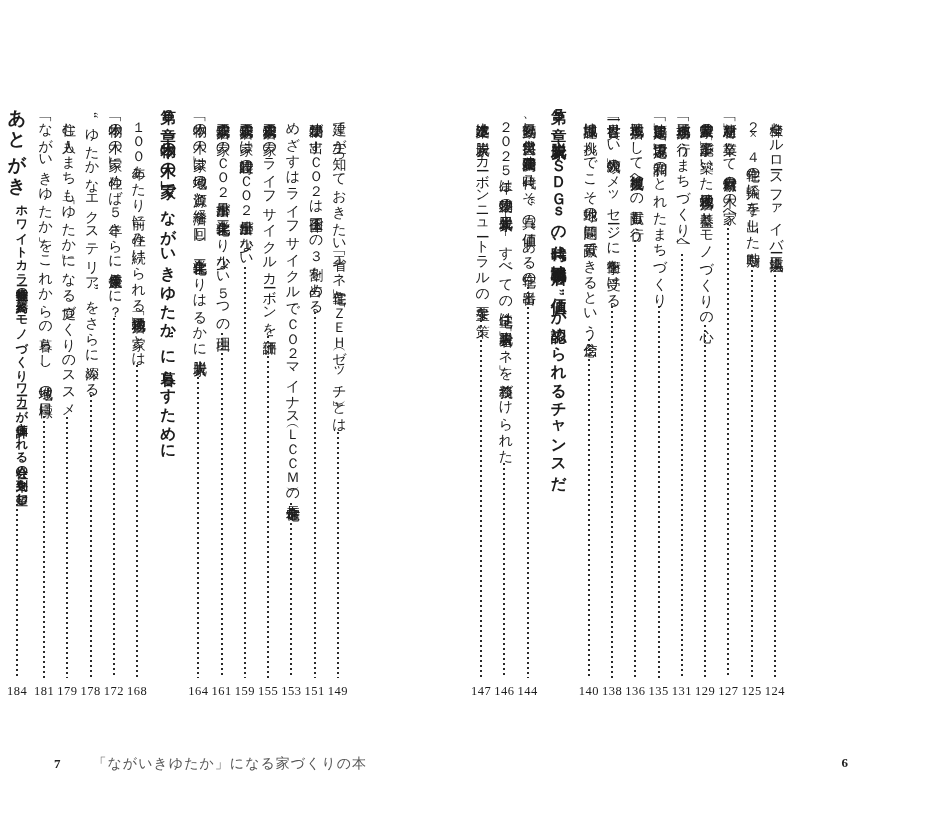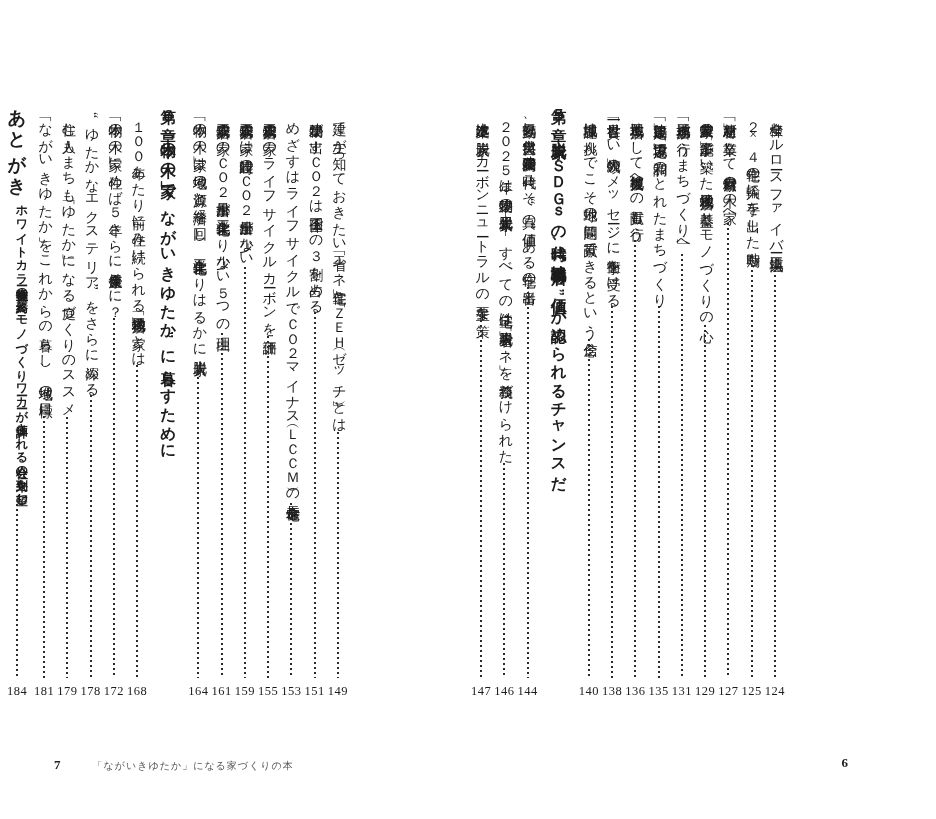--- a/index.html
+++ b/index.html
@@ -35,21 +35,21 @@
   .chapter .ctitle { font-size:15.5px; letter-spacing:1px; line-height:1.3; }
   .afterword { font-family:"Liberation Sans", sans-serif; font-weight:bold; margin:0 5px; }
   .afterword .alabel { font-size:18px; letter-spacing:2px; }
   .afterword .asub { font-size:12px; margin-top:10px; line-height:1.3; }
   .afterword .pnum { font-family:"Liberation Serif", serif; font-weight:normal; }
   .footer-left {
     position:absolute; bottom:46px; left:54px;
     display:flex; align-items:baseline; gap:32px;
   }
   .folio { font-size:13px; font-weight:bold; color:#222; }
-  .running { font-size:10px; color:#555; letter-spacing:1px; }
+  .running { font-size:14px; color:#555; letter-spacing:1px; }
   .folio-right { position:absolute; bottom:48px; right:88px; font-size:13px; font-weight:bold; color:#222; }
 </style>
 </head>
 <body>
 
 <div class="spread">
 
   <div class="page page-right">
     <div class="blocks">
 

